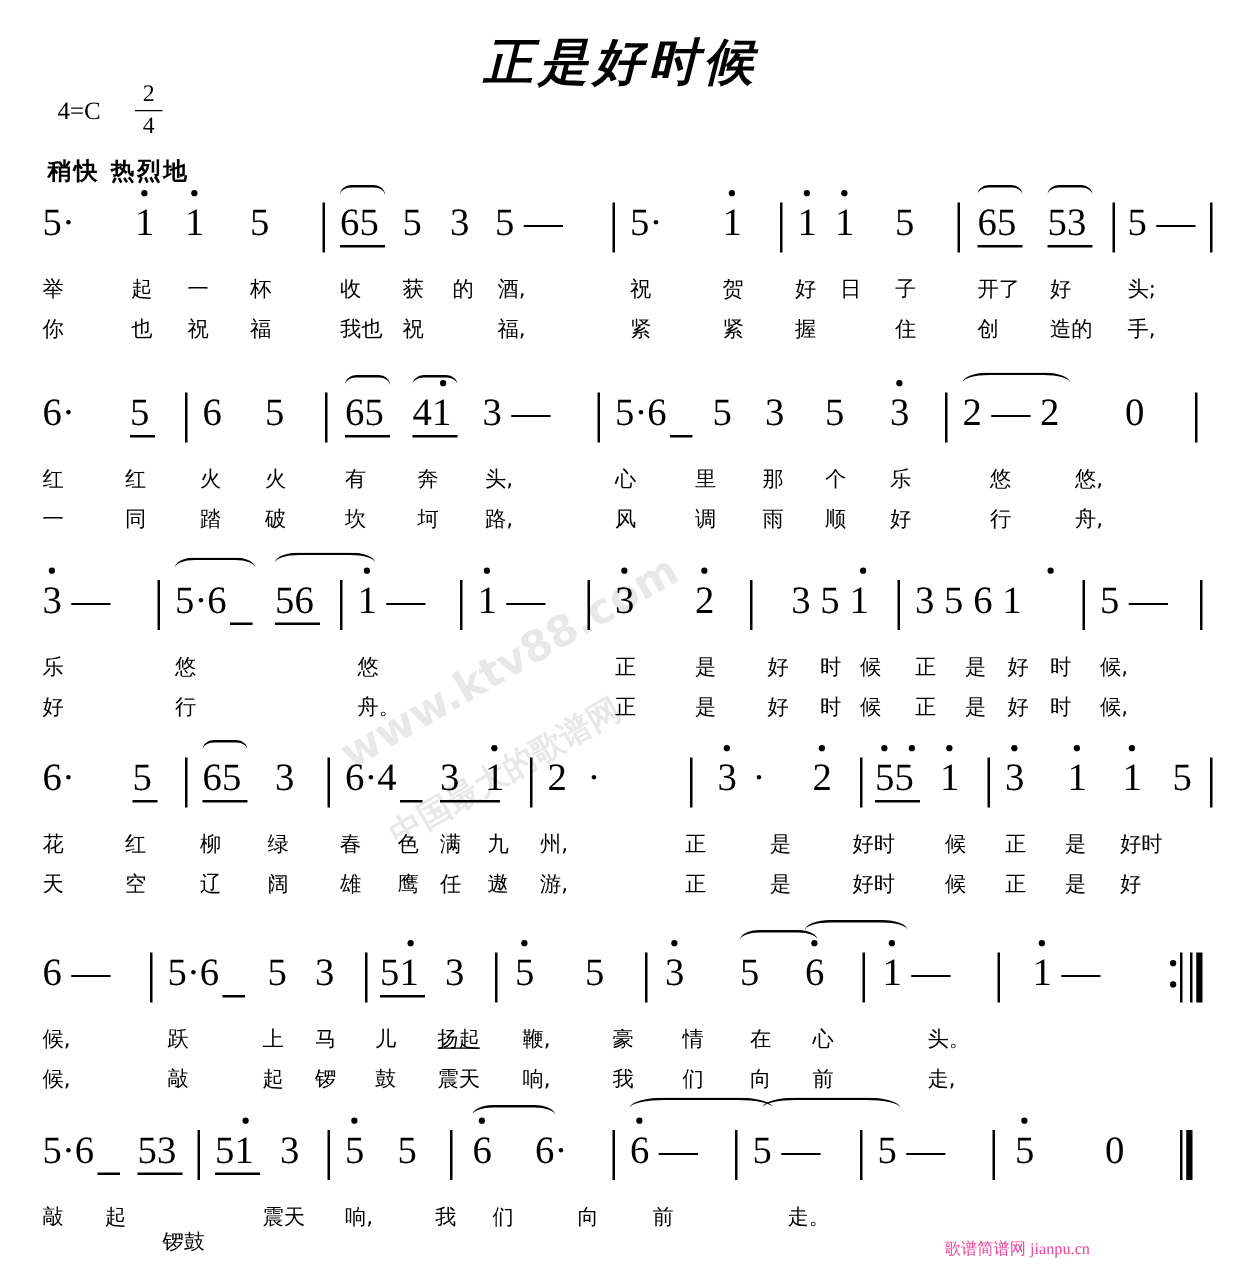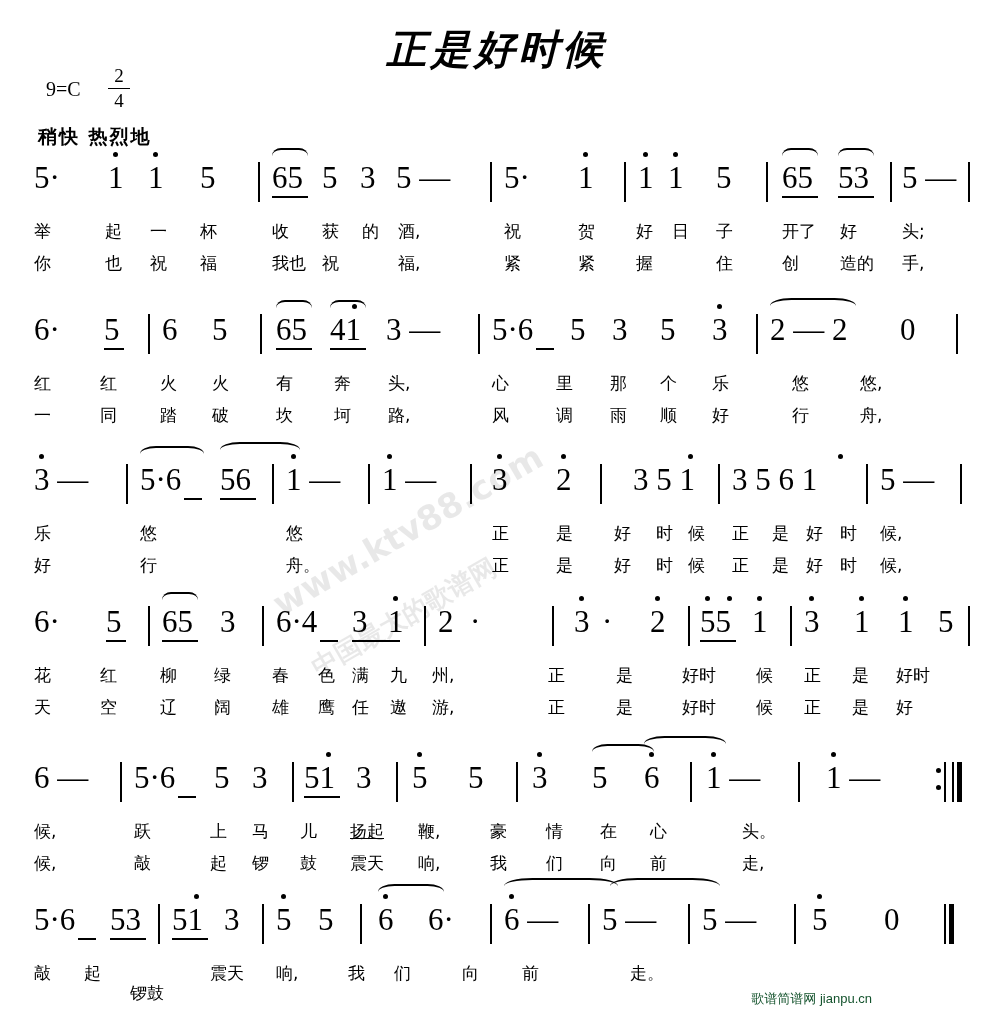--- a/index.html
+++ b/index.html
@@ -58,22 +58,22 @@
     font-weight:bold;
     white-space:nowrap;
     pointer-events:none;
     user-select:none;
   }
   .wm1{left:255px;top:510px;font-size:34px;transform:rotate(-30deg);}
   .wm2{left:300px;top:600px;font-size:26px;transform:rotate(-30deg);}
 
   .footer{
     position:absolute;right:14px;bottom:8px;
-    font-family:Liberation Sans, sans-serif;
-    font-size:13px;color:#14532d;
+    font-family:Liberation Serif, serif;
+    font-size:13px;color:#ec4899;
   }
 
   
   .system{position:absolute;left:0;width:993px;}
   .notes{
     position:relative;height:56px;
     font-family:"Liberation Serif", serif;
     font-size:31px;
     white-space:nowrap;
   }
@@ -107,21 +107,21 @@
   }
   .lyrics span{position:absolute;top:0;}
 </style>
 </head>
 <body>
 
 <div class="sheet">
 
   <div class="title">正是好时候</div>
 
-  <div class="keysig">9=C</div>
+  <div class="keysig">4=C</div>
 
   <div class="meter">
     <span class="num">2</span>
     <span class="bar"></span>
     <span class="den">4</span>
   </div>
 
   <div class="tempo">稍快  热烈地</div>
 
 

